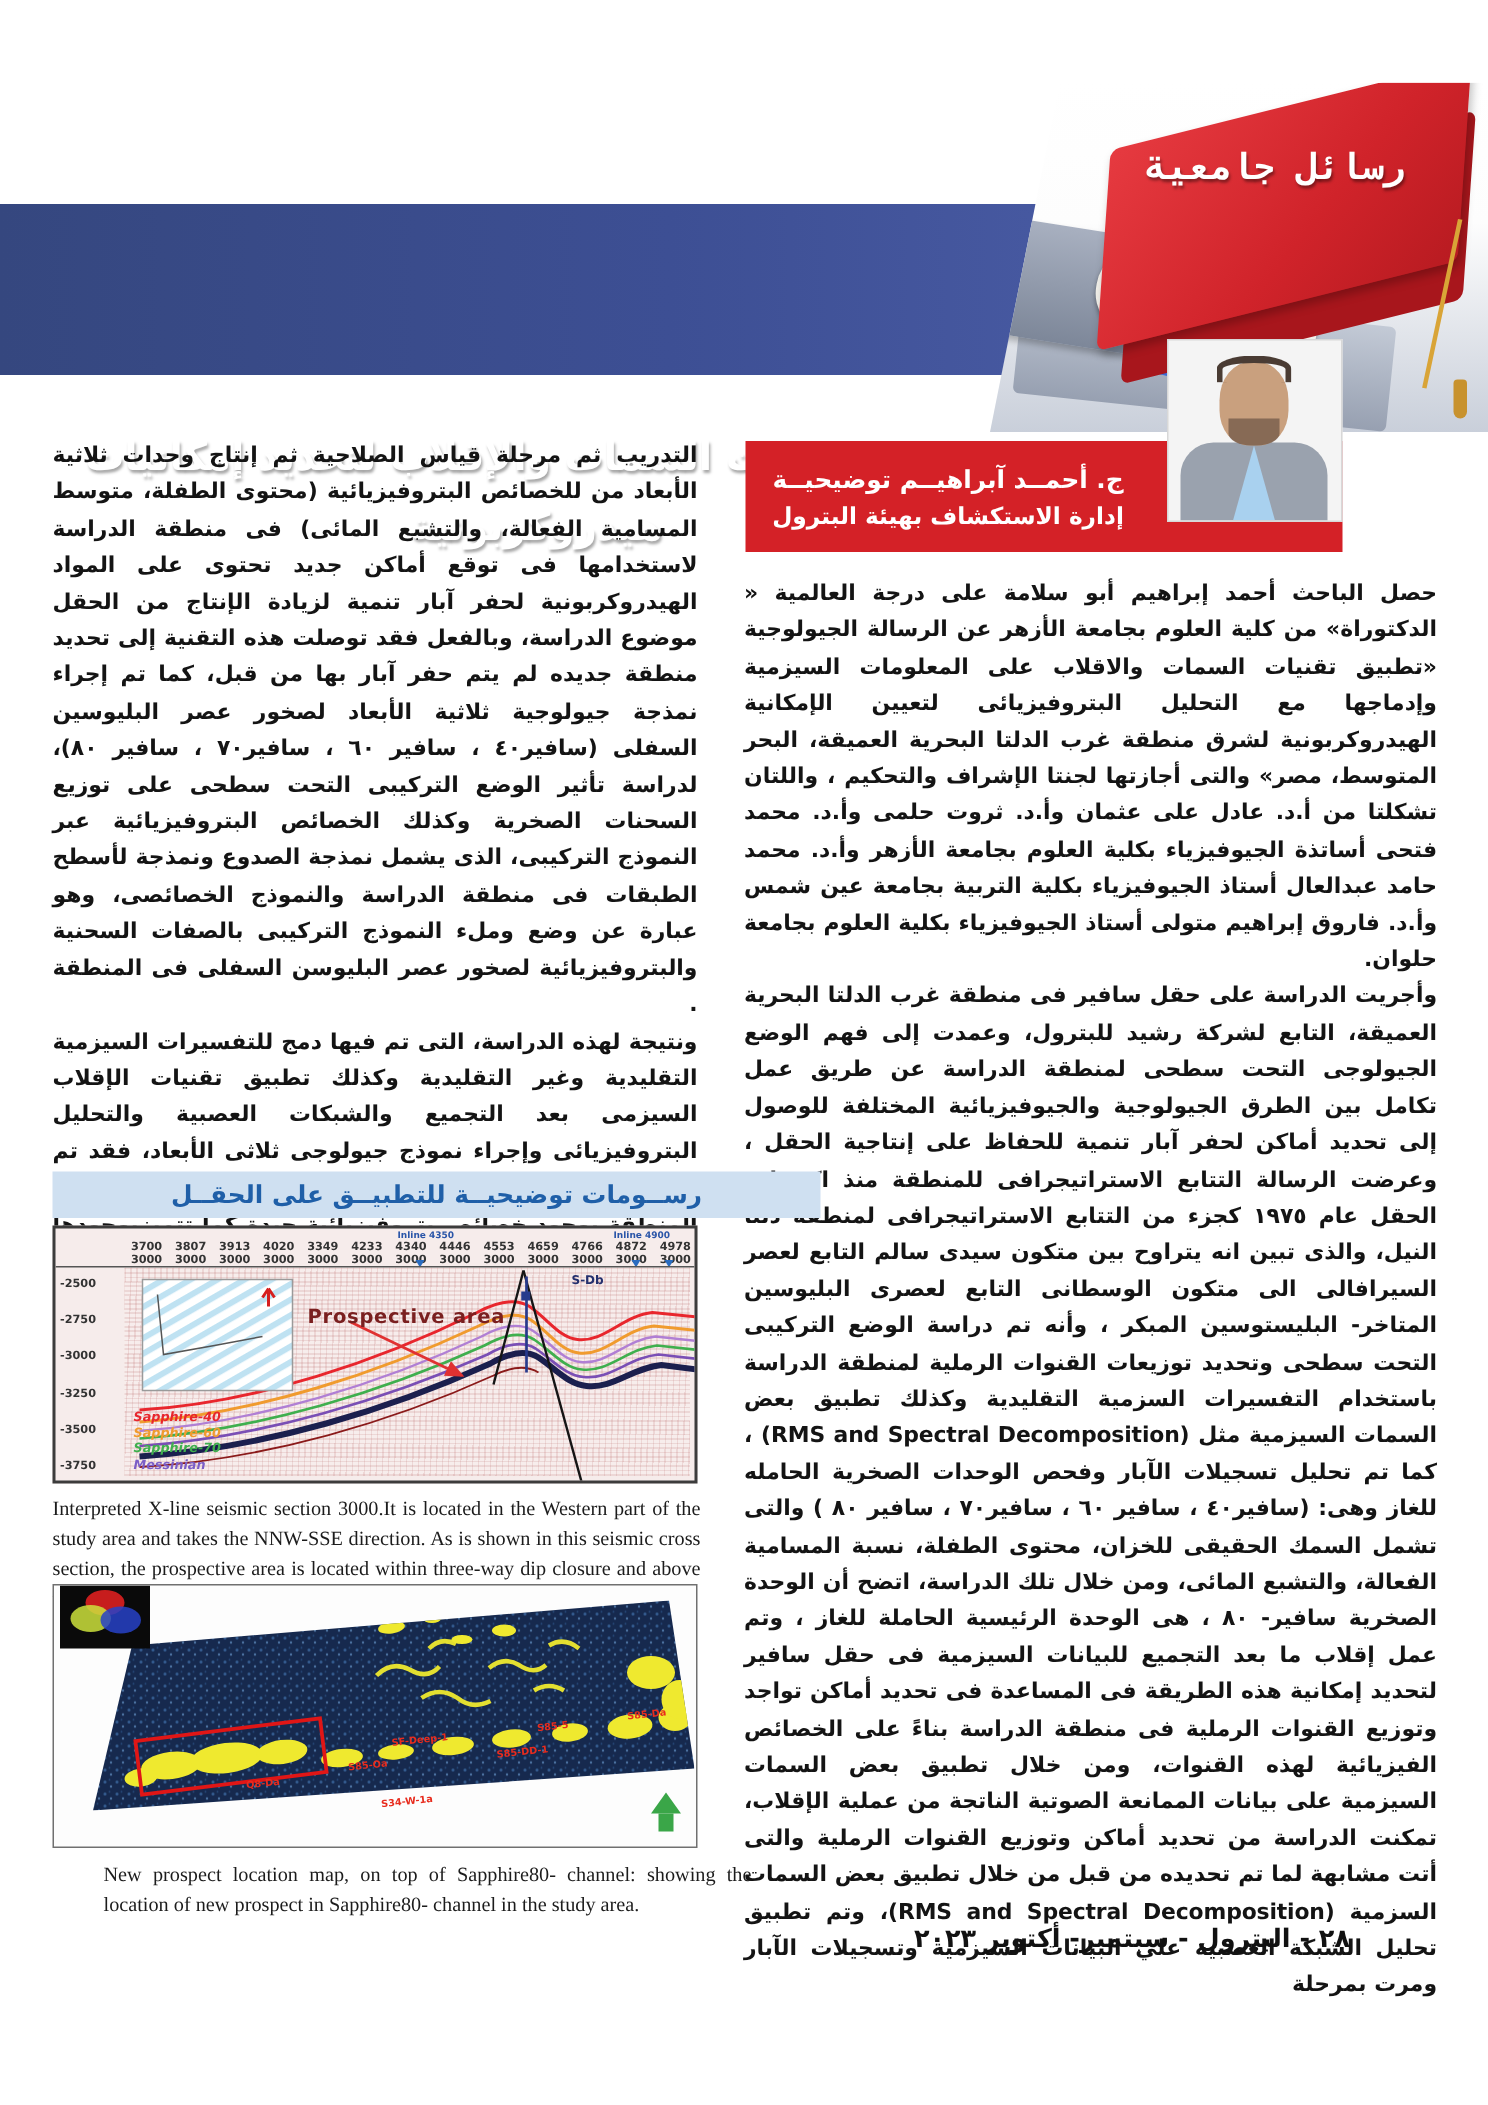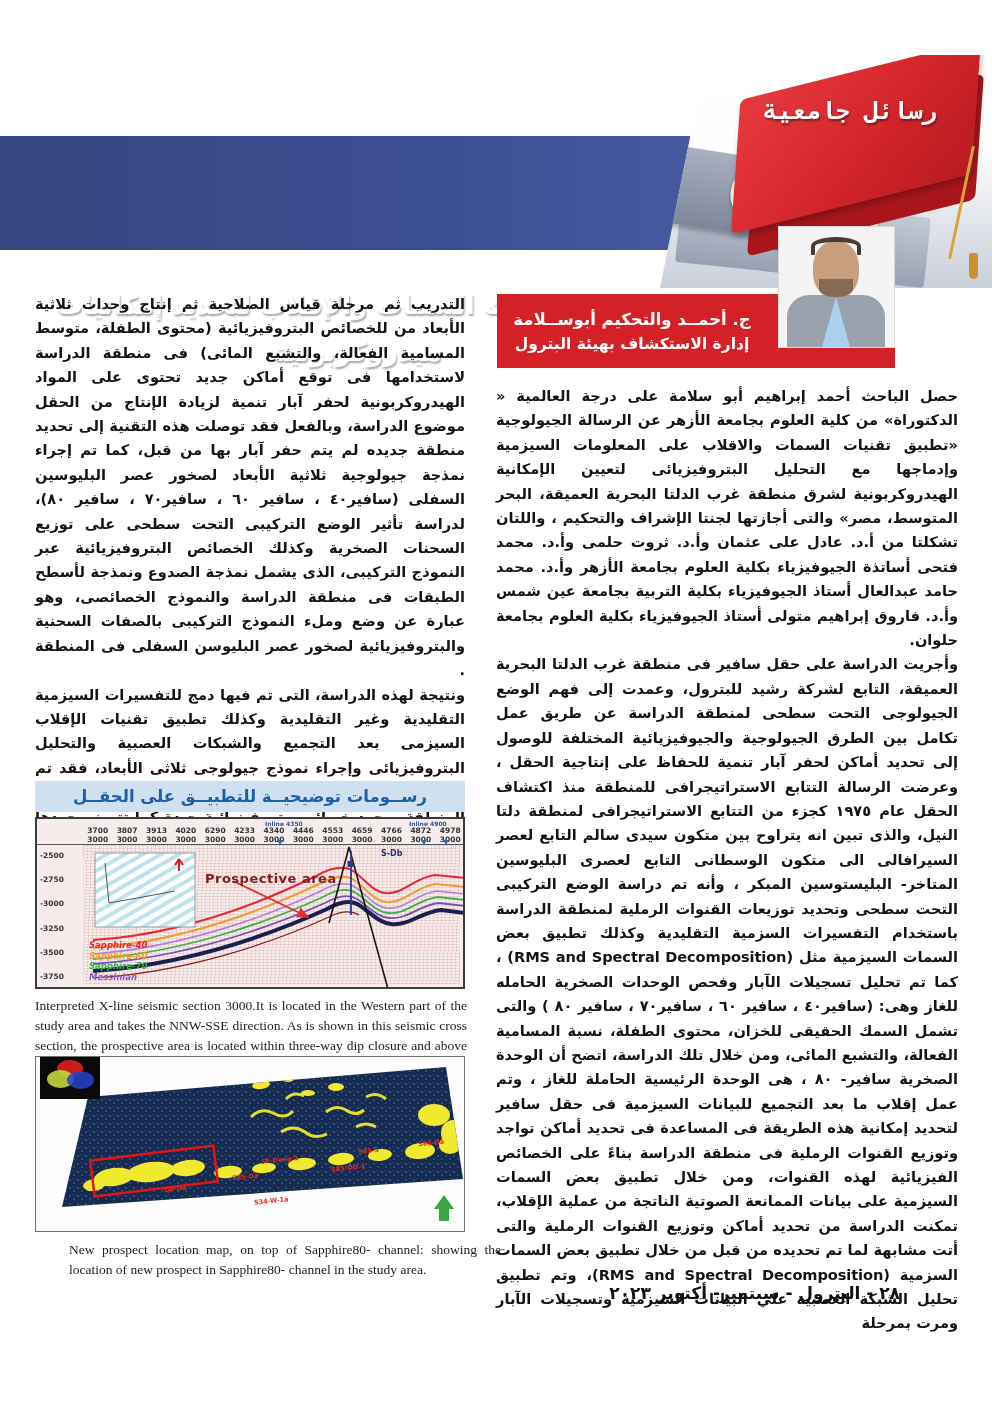--- a/index.html
+++ b/index.html
@@ -34,21 +34,21 @@
   .p-torso{position:absolute;left:8px;top:68px;width:98px;height:52px;background:#9aa2ae;border-radius:22px 22px 0 0;}
   .p-shirt{position:absolute;left:43px;top:70px;width:28px;height:50px;background:#a9d1ef;clip-path:polygon(50% 0,100% 100%,0 100%);}
 
   
   .col{direction:rtl;text-align:justify;color:#141414;font-weight:bold;}
   .right-col{left:496px;top:384px;width:462px;}
   .left-col{left:35px;top:292px;width:430px;}
   .para{margin:0;font-size:14.6px;line-height:24.4px;letter-spacing:-.1px;}
 
   
-  .sec-header{left:35px;top:781px;width:430px;height:31px;background:#cfe0f1;color:#1f5fa8;font-weight:bold;font-size:16.5px;line-height:31px;text-align:center;direction:rtl;}
+  .sec-header{left:35px;top:781px;width:512px;height:31px;background:#cfe0f1;color:#1f5fa8;font-weight:bold;font-size:16.5px;line-height:31px;text-align:center;direction:rtl;}
 
   .fig1{left:35px;top:817px;width:430px;height:172px;border:2px solid #3c3c3c;box-sizing:border-box;background:#f6eceb;overflow:hidden;}
   .seis-bg{position:absolute;left:46px;top:26px;right:3px;bottom:3px;background:
      repeating-linear-gradient(92deg, rgba(186,96,96,.16) 0 1px, transparent 1px 4px),
      repeating-linear-gradient(0deg, rgba(170,80,80,.14) 0 1px, transparent 1px 3px),
      #f7edec;}
   .xaxis{position:absolute;left:46px;top:8px;width:382px;display:flex;justify-content:space-around;}
   .xlab{font-size:7.5px;font-weight:bold;color:#333;text-align:center;line-height:1.15;}
   .xlab span{display:block;}
   .axis-rule{position:absolute;left:0;right:0;top:25px;height:1px;background:#555;}
@@ -106,21 +106,21 @@
 
 <div class="abs portrait">
   <div class="p-torso"></div>
   <div class="p-shirt"></div>
   <div class="p-head"></div>
   <div class="p-hair"></div>
   <div class="p-beard"></div>
 </div>
 
 <div class="abs author-box">
-  <div class="author-name">ج. أحمــد والتحكيم أبوســلامة</div>
+  <div class="author-name">ج. أحمــد آبراهيــم توضيحيــة</div>
   <div class="author-aff">إدارة الاستكشاف بهيئة البترول</div>
 </div>
 
 <div class="abs col right-col">
   <p class="para">حصل الباحث أحمد إبراهيم أبو سلامة على درجة العالمية « الدكتوراة» من كلية العلوم بجامعة الأزهر عن الرسالة الجيولوجية «تطبيق تقنيات السمات والاقلاب على المعلومات السيزمية وإدماجها مع التحليل البتروفيزيائى لتعيين الإمكانية الهيدروكربونية لشرق منطقة غرب الدلتا البحرية العميقة، البحر المتوسط، مصر» والتى أجازتها لجنتا الإشراف والتحكيم ، واللتان تشكلتا من أ.د. عادل على عثمان وأ.د. ثروت حلمى وأ.د. محمد فتحى أساتذة الجيوفيزياء بكلية العلوم بجامعة الأزهر وأ.د. محمد حامد عبدالعال أستاذ الجيوفيزياء بكلية التربية بجامعة عين شمس وأ.د. فاروق إبراهيم متولى أستاذ الجيوفيزياء بكلية العلوم بجامعة حلوان.</p>
 
   <p class="para">وأجريت الدراسة  على حقل سافير فى منطقة غرب الدلتا البحرية العميقة، التابع لشركة رشيد للبترول، وعمدت إلى فهم الوضع الجيولوجى التحت سطحى لمنطقة الدراسة عن طريق عمل تكامل بين الطرق الجيولوجية والجيوفيزيائية المختلفة للوصول إلى تحديد أماكن لحفر آبار تنمية للحفاظ على إنتاجية الحقل ، وعرضت الرسالة التتابع الاستراتيجرافى للمنطقة منذ اكتشاف الحقل عام ١٩٧٥ كجزء من التتابع الاستراتيجرافى لمنطقة دلتا النيل، والذى تبين انه يتراوح بين متكون سيدى سالم التابع لعصر السيرافالى الى متكون الوسطانى التابع لعصرى البليوسين المتاخر- البليستوسين المبكر ، وأنه تم دراسة الوضع التركيبى التحت سطحى وتحديد توزيعات القنوات الرملية لمنطقة الدراسة باستخدام التفسيرات السزمية التقليدية وكذلك تطبيق بعض السمات السيزمية مثل (RMS and Spectral Decomposition) ، كما تم تحليل تسجيلات الآبار وفحص الوحدات الصخرية الحامله للغاز وهى: (سافير٤٠ ، سافير ٦٠ ، سافير٧٠ ، سافير ٨٠ ) والتى تشمل السمك الحقيقى للخزان، محتوى الطفلة، نسبة المسامية الفعالة، والتشبع المائى، ومن خلال تلك الدراسة، اتضح أن الوحدة الصخرية سافير- ٨٠ ، هى الوحدة الرئيسية الحاملة للغاز ، وتم عمل إقلاب ما بعد التجميع للبيانات السيزمية فى حقل سافير لتحديد إمكانية هذه الطريقة فى المساعدة فى تحديد أماكن تواجد وتوزيع القنوات الرملية فى منطقة الدراسة بناءً على الخصائص الفيزيائية لهذه القنوات، ومن خلال تطبيق بعض السمات السيزمية على بيانات الممانعة الصوتية الناتجة من عملية الإقلاب، تمكنت الدراسة من تحديد أماكن وتوزيع القنوات الرملية والتى أتت مشابهة لما تم تحديده من قبل من خلال تطبيق بعض السمات السزمية (RMS and Spectral Decomposition)، وتم تطبيق تحليل الشبكة العصبية علي البيانات السيزمية وتسجيلات الآبار ومرت بمرحلة</p>
 </div>
 <div class="abs col left-col">
   <p class="para">التدريب ثم مرحلة قياس الصلاحية ثم إنتاج وحدات ثلاثية الأبعاد من للخصائص البتروفيزيائية (محتوى الطفلة، متوسط المسامية الفعالة، والتشبع المائى) فى منطقة الدراسة لاستخدامها فى توقع أماكن جديد تحتوى على المواد الهيدروكربونية لحفر آبار تنمية لزيادة الإنتاج من الحقل موضوع الدراسة، وبالفعل فقد توصلت هذه التقنية إلى تحديد منطقة جديده لم يتم حفر آبار بها من قبل، كما تم إجراء نمذجة جيولوجية ثلاثية الأبعاد لصخور عصر البليوسين السفلى (سافير٤٠ ، سافير ٦٠ ، سافير٧٠ ، سافير ٨٠)، لدراسة تأثير الوضع التركيبى التحت سطحى على توزيع السحنات الصخرية وكذلك الخصائص البتروفيزيائية عبر النموذج التركيبى، الذى يشمل نمذجة الصدوع ونمذجة لأسطح الطبقات فى منطقة الدراسة والنموذج الخصائصى، وهو عبارة عن وضع وملء النموذج التركيبى بالصفات السحنية والبتروفيزيائية لصخور عصر البليوسن السفلى فى المنطقة .</p>
@@ -147,21 +147,21 @@
     <span>3913</span>
         <span>3000</span>
   </div>
 
   <div class="xlab">
     <span>4020</span>
         <span>3000</span>
   </div>
 
   <div class="xlab">
-    <span>6290</span>
+    <span>3349</span>
         <span>3000</span>
   </div>
 
   <div class="xlab">
     <span>4233</span>
         <span>3000</span>
   </div>
 
   <div class="xlab">
     <span>4340</span>

